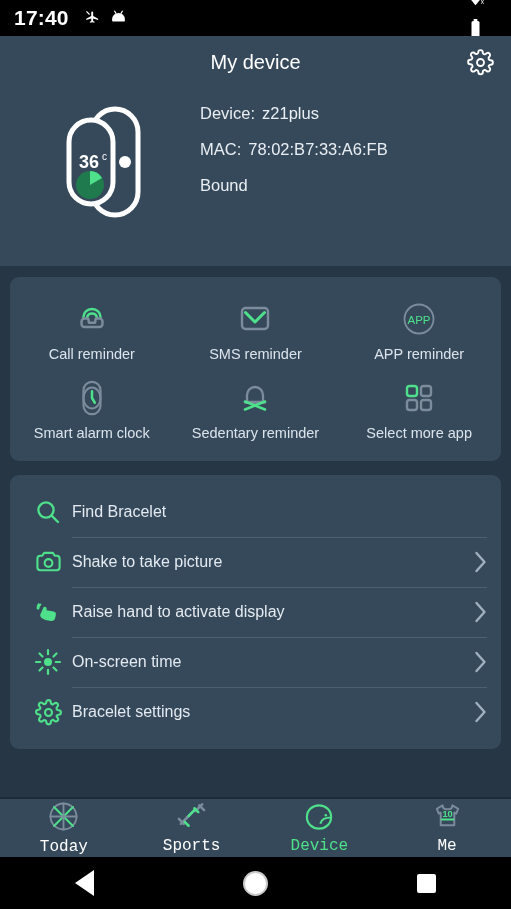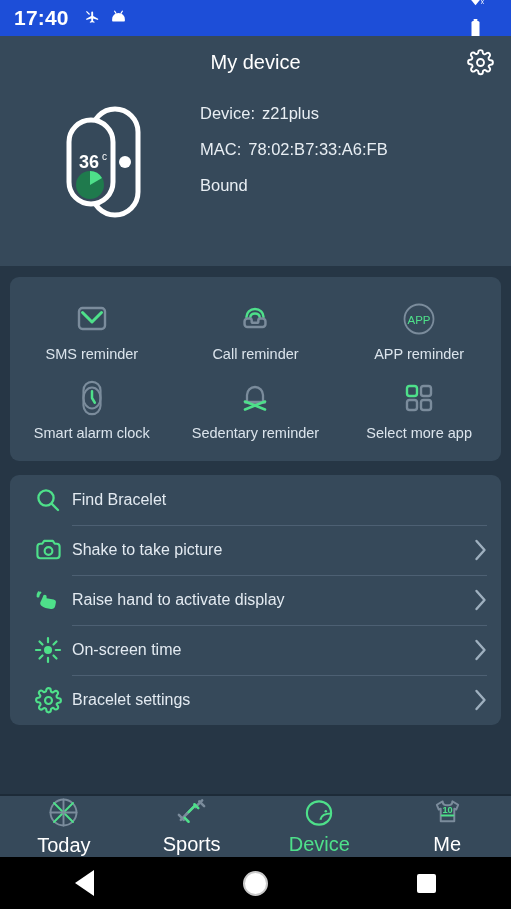--- a/index.html
+++ b/index.html
@@ -7,21 +7,21 @@
     width: 511px; height: 909px;
     background: #263645;
     font-family: "Liberation Sans", sans-serif;
     overflow: hidden;
   }
   .phone { position: relative; width: 511px; height: 909px; display: flex; flex-direction: column; }
 
   
   .statusbar {
     height: 36px; flex: 0 0 36px;
-    background: #1d4ed8;
+    background: #000000;
     display: flex; align-items: center;
     padding: 0 14px;
     color: #ffffff;
   }
   .sb-time { font-size: 21px; font-weight: bold; letter-spacing: .2px; }
   .sb-left-icons { display: flex; align-items: center; gap: 10px; margin-left: 16px; }
   .sb-spacer { flex: 1; }
   .sb-right { display: flex; align-items: center; gap: 9px; flex-direction: column; }
   .sb-pct { font-size: 21px; font-weight: bold; }
 
@@ -64,42 +64,42 @@
   .card { background: #36495a; border-radius: 9px; }
   .card-reminders { margin-top: 11px; padding: 12px 0 14px; }
   .grid { display: grid; grid-template-columns: repeat(3, 1fr); }
   .grid-cell {
     display: flex; flex-direction: column; align-items: center;
     padding: 8px 0 6px; cursor: pointer;
   }
   .grid-icon { height: 44px; display: flex; align-items: center; justify-content: center; }
   .grid-label { color: #dbe4ec; font-size: 14.5px; margin-top: 5px; }
 
-  .card-list { margin-top: 14px; padding: 0 14px; }
+  .card-list { margin-top: 14px; padding: 12px 14px; }
   .list-row {
     display: flex; align-items: center; height: 50px; cursor: pointer; position: relative;
   }
   .list-row + .list-row::before {
     content: ""; position: absolute; left: 48px; right: 0; top: 0; height: 1px; background: #4d6073;
   }
   .row-icon { width: 48px; display: flex; align-items: center; justify-content: center; flex: 0 0 48px; }
   .row-label { color: #e3eaf1; font-size: 16px; flex: 1; }
   .chev { width: 22px; display: flex; justify-content: flex-end; color: #9fb0bf; }
 
   
   .bottomnav {
     flex: 0 0 60px; background: #36495a;
     border-top: 2px solid #1d2b38;
     display: flex;
   }
   .nav-item {
     flex: 1; display: flex; flex-direction: column; align-items: center; justify-content: center;
     gap: 1px; cursor: pointer;
   }
-  .nav-label { font-size: 20px; color: #ffffff; }
+  .nav-label { font-size: 16px; color: #ffffff; font-family: Liberation Mono, monospace; }
   .nav-item.active .nav-label { color: #4ee08a; }
 
   
   .androidnav {
     flex: 0 0 52px; background: #000000;
     display: flex; align-items: center; justify-content: space-around;
   }
   .an-btn { display: flex; align-items: center; justify-content: center; cursor: pointer; }
   .an-tri { width: 0; height: 0; border-top: 13px solid transparent; border-bottom: 13px solid transparent; border-right: 19px solid #ffffff; }
   .an-circle { width: 25px; height: 25px; border-radius: 50%; background: #ffffff; border: 2px solid #c9c9c9; }
@@ -185,37 +185,37 @@
     </div>
   </div>
 
   <div class="scroll-area">
 
     <div class="card card-reminders">
       <div class="grid">
 
         <div class="grid-cell">
           <span class="grid-icon">
-            <svg width="34" height="30" viewBox="0 0 34 30" fill="none">
-              <rect x="4" y="4" width="26" height="21" rx="3.5" stroke="#7b8c9c" stroke-width="2.4"></rect>
-              <path d="M7.5 8.5L17 18l9.5-9.5" stroke="#4ee08a" stroke-width="3" stroke-linecap="round" stroke-linejoin="round"></path>
-            </svg>
-          </span>
-          <span class="grid-label">SMS reminder</span>
-        </div>
-
-        <div class="grid-cell">
-          <span class="grid-icon">
             <svg width="38" height="34" viewBox="0 0 40 34" fill="none" stroke-width="2.6" stroke-linecap="round">
               <path d="M11 15c0-5 3.8-8.5 9-8.5s9 3.5 9 8.5" stroke="#4ee08a"></path>
               <path d="M15 15.5c0-2.6 2.2-4.4 5-4.4s5 1.8 5 4.4" stroke="#4ee08a"></path>
               <path d="M9 19.5a3 3 0 0 1 3-3h2.5a2 2 0 0 1 2 2v1a1.5 1.5 0 0 0 1.5 1.5h4a1.5 1.5 0 0 0 1.5-1.5v-1a2 2 0 0 1 2-2H28a3 3 0 0 1 3 3v3a3 3 0 0 1-3 3H12a3 3 0 0 1-3-3z" stroke="#7b8c9c"></path>
             </svg>
           </span>
           <span class="grid-label">Call reminder</span>
+        </div>
+
+        <div class="grid-cell">
+          <span class="grid-icon">
+            <svg width="34" height="30" viewBox="0 0 34 30" fill="none">
+              <rect x="4" y="4" width="26" height="21" rx="3.5" stroke="#7b8c9c" stroke-width="2.4"></rect>
+              <path d="M7.5 8.5L17 18l9.5-9.5" stroke="#4ee08a" stroke-width="3" stroke-linecap="round" stroke-linejoin="round"></path>
+            </svg>
+          </span>
+          <span class="grid-label">SMS reminder</span>
         </div>
 
         <div class="grid-cell">
           <span class="grid-icon">
             <svg width="34" height="34" viewBox="0 0 34 34">
               <circle cx="17" cy="17" r="14.5" fill="none" stroke="#7b8c9c" stroke-width="1.8"></circle>
               <text x="17" y="21.5" text-anchor="middle" font-family="Liberation Sans, sans-serif" font-size="11.5" fill="#4ee08a">APP</text>
             </svg>
           </span>
           <span class="grid-label">APP reminder</span>

